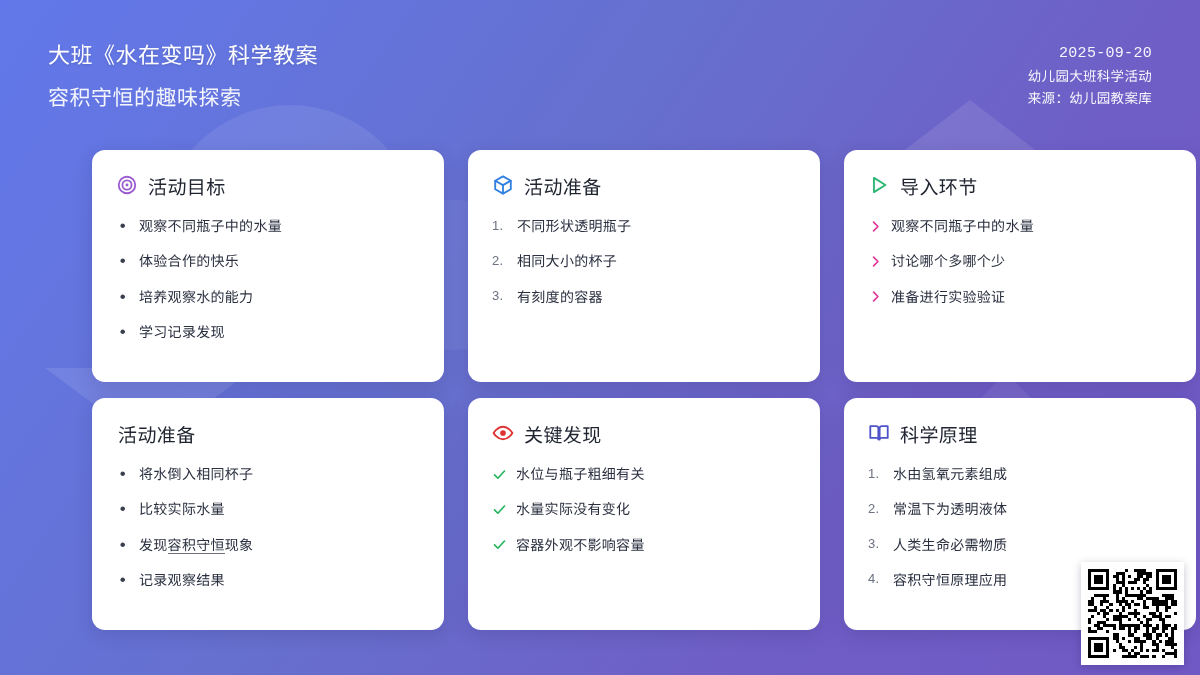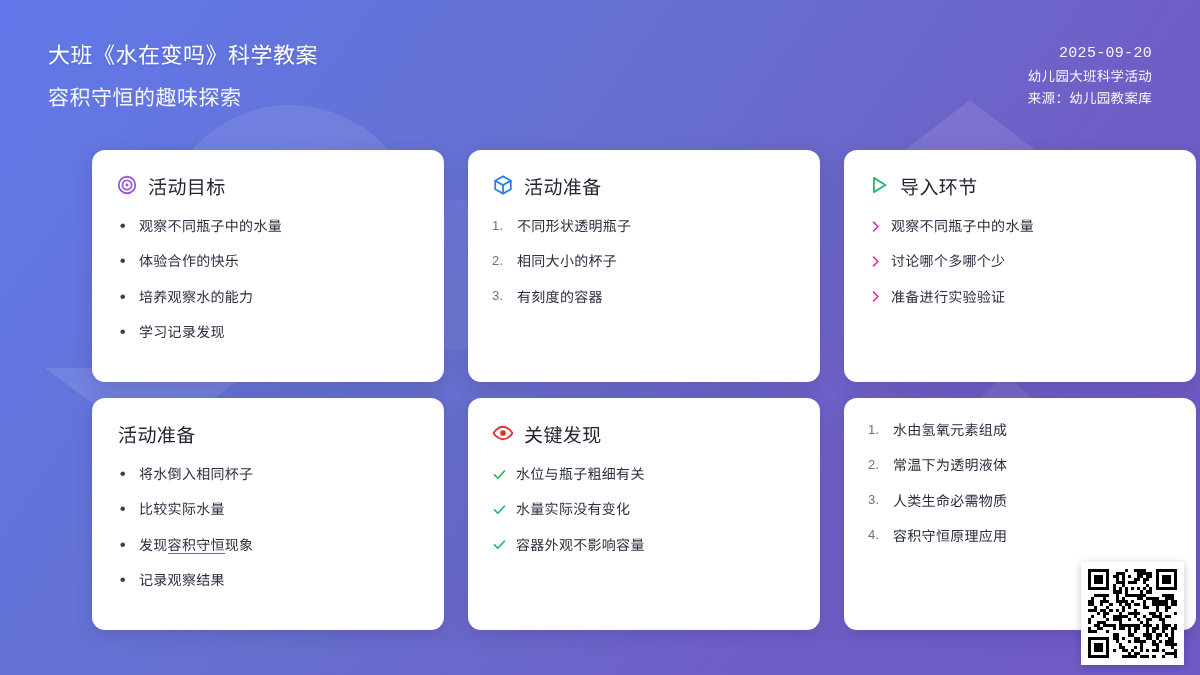--- a/index.html
+++ b/index.html
@@ -319,20 +319,29 @@
             <span class="marker check">
               <svg viewBox="0 0 24 24" width="15" height="15" fill="none" stroke="currentColor" stroke-width="2.6" stroke-linecap="round" stroke-linejoin="round">
                 <path d="M4 12.6 9.4 18 20 6.4"></path>
               </svg>
             </span>
             <span class="item-text">容器外观不影响容量</span>
           </li>
         </ul>
       </div>
       <div class="card">
+        <div class="card-head">
+          <span class="card-icon">
+            <svg viewBox="0 0 24 24" width="22" height="22" fill="none" stroke="#4f52c9" stroke-width="2" stroke-linecap="round" stroke-linejoin="round">
+              <path d="M2.5 4.5h6.2c1.4 0 2.6 1 2.6 2.3v12.4c0-1-1-1.8-2.3-1.8H2.5Z"></path>
+              <path d="M21.5 4.5h-6.2c-1.4 0-2.6 1-2.6 2.3v12.4c0-1 1-1.8 2.3-1.8h6.5Z"></path>
+            </svg>
+          </span>
+          <span class="card-title">科学原理</span>
+        </div>
         <ul class="items">
           <li class="item">
             <span class="marker num">1.</span>
             <span class="item-text">水由氢氧元素组成</span>
           </li>
           <li class="item">
             <span class="marker num">2.</span>
             <span class="item-text">常温下为透明液体</span>
           </li>
           <li class="item">

